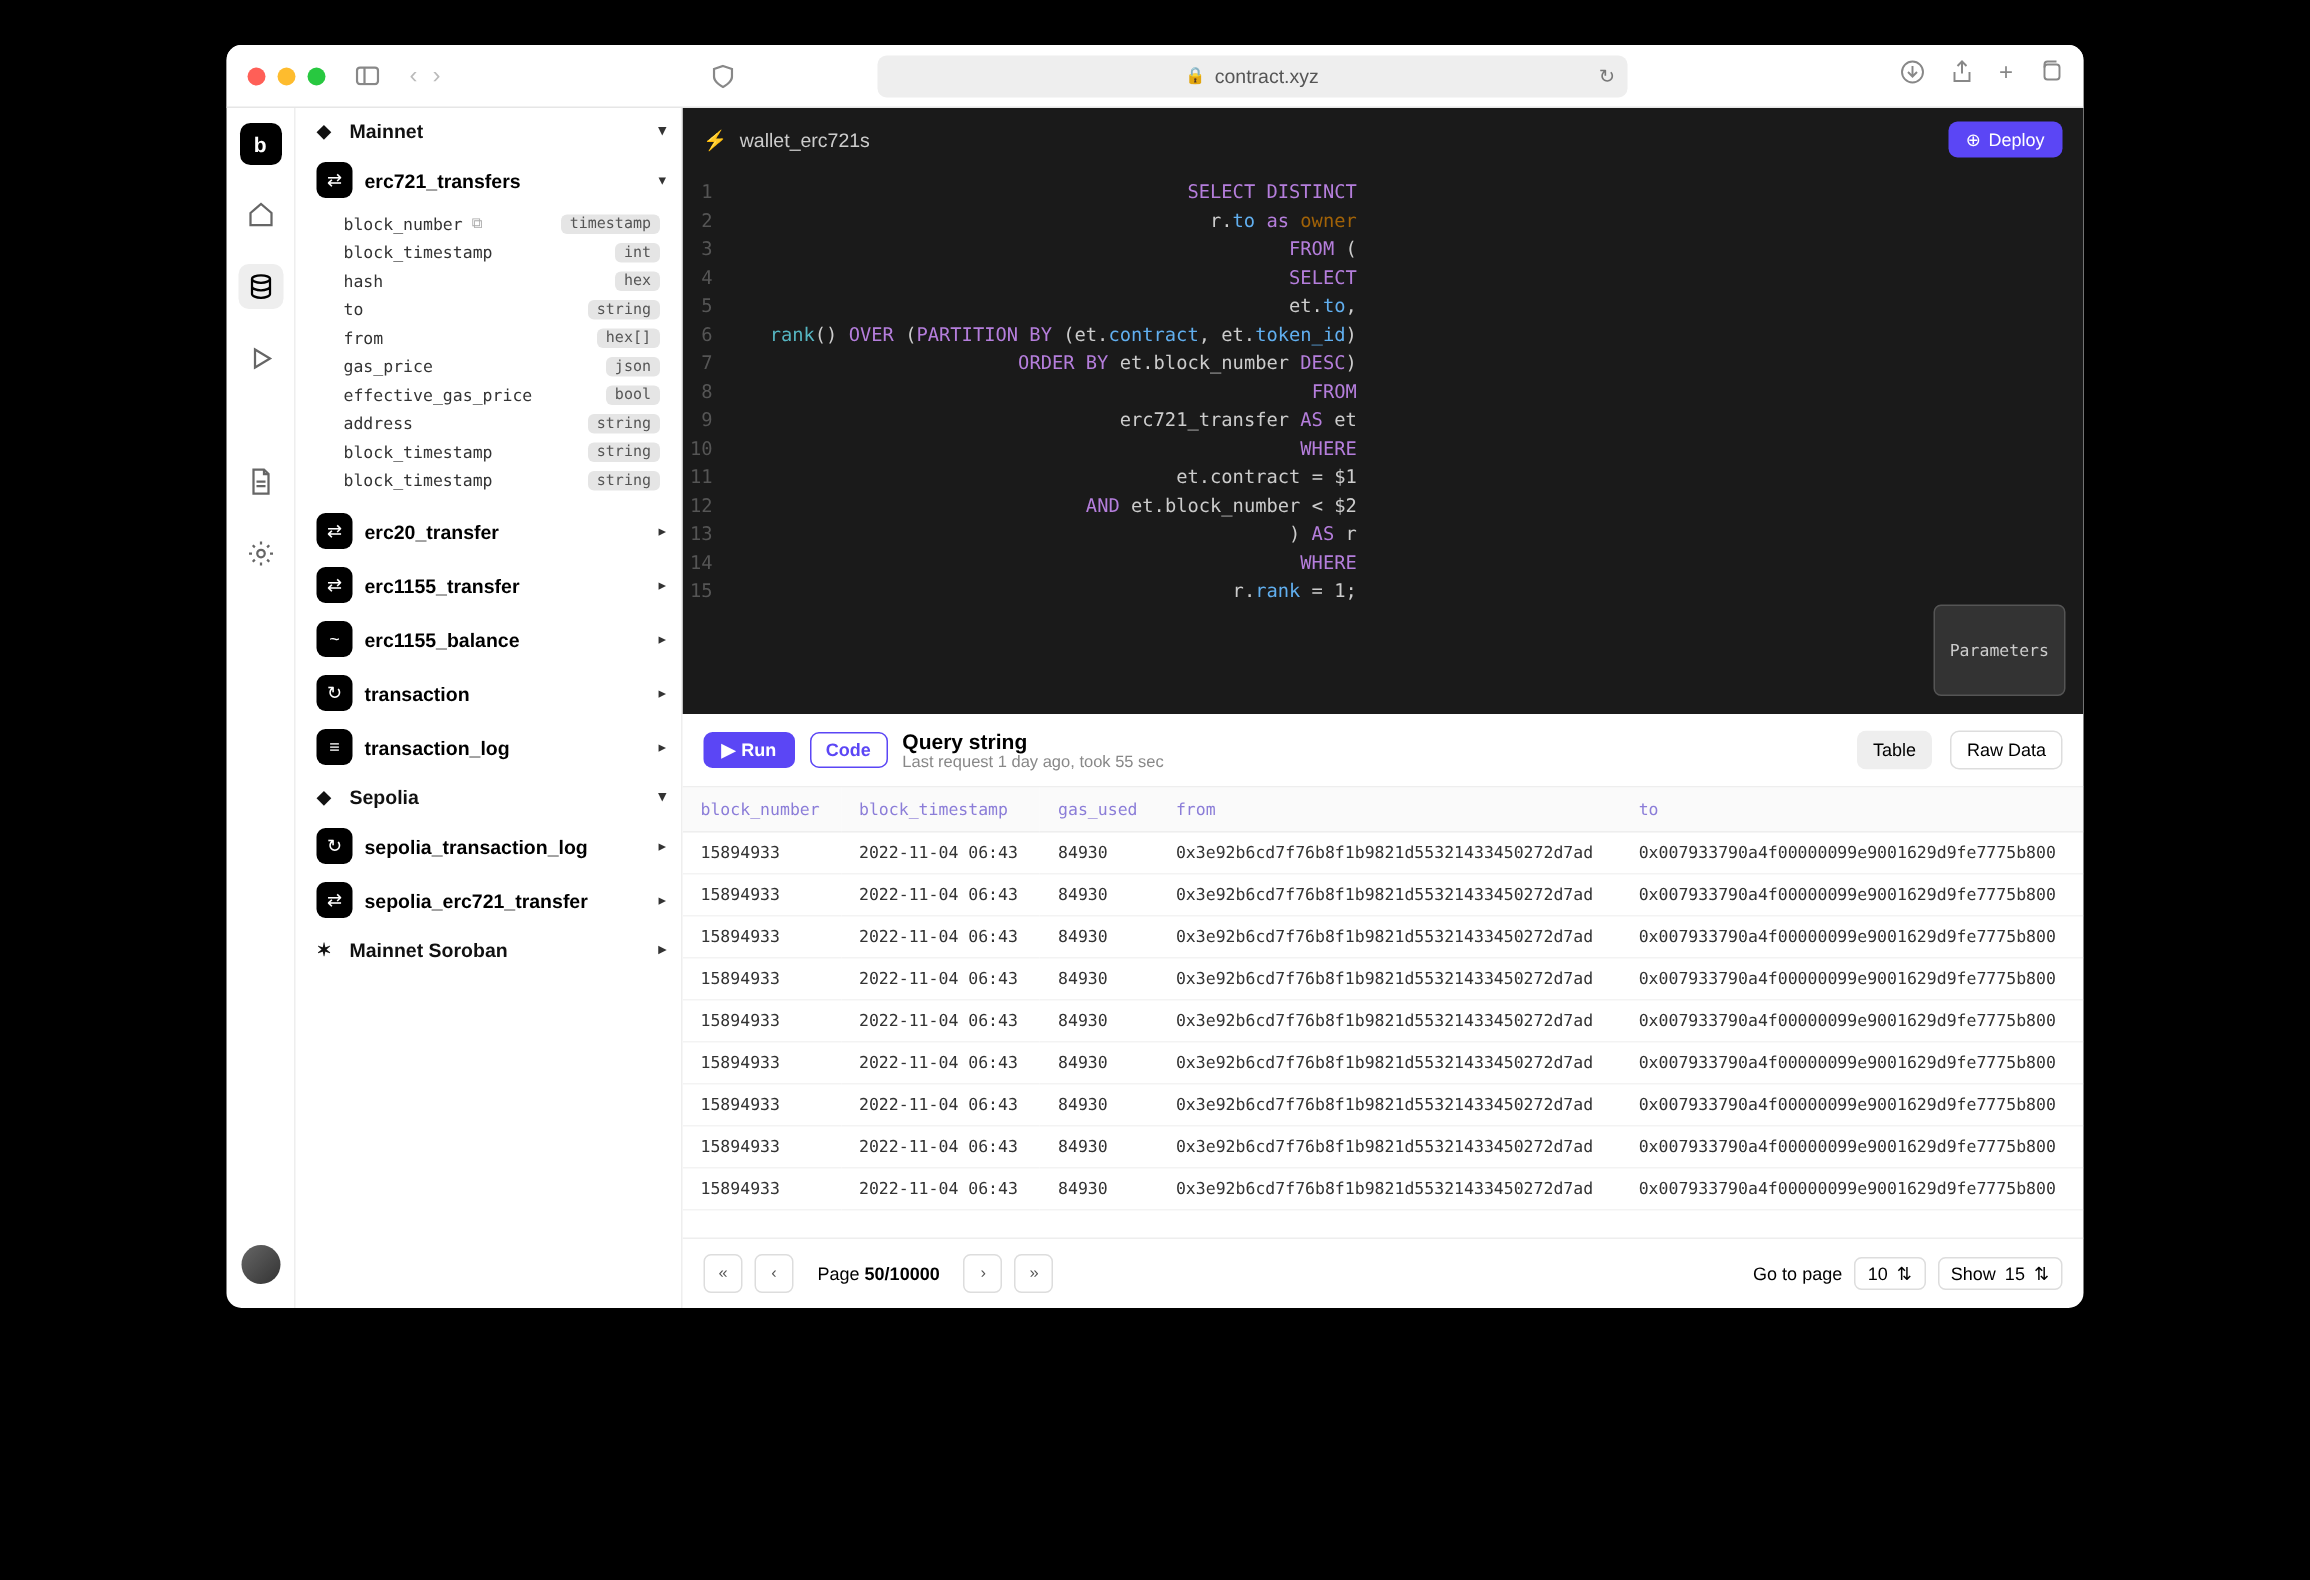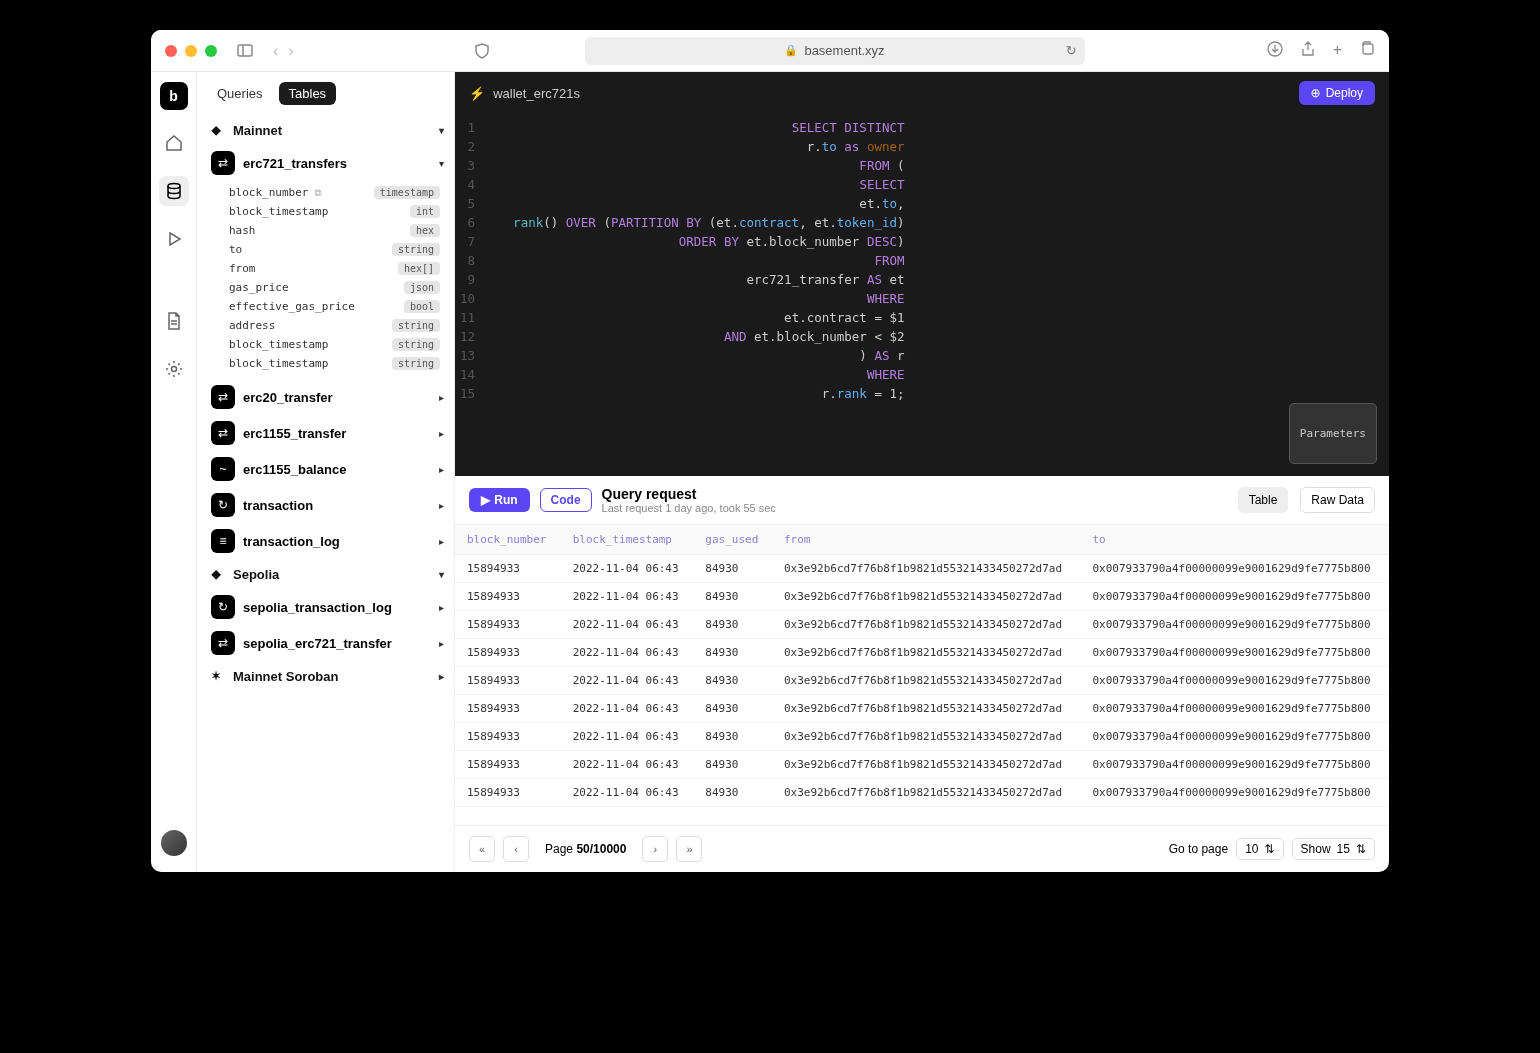--- a/index.html
+++ b/index.html
@@ -85,21 +85,21 @@
       <span>›</span>
     </div>
     <div style="width:160px"></div>
     <div class="tb-btn">
       <svg width="14" height="16" viewBox="0 0 14 16" fill="none" stroke="currentColor" stroke-width="1.5">
           <path d="M7 1 L13 3 V8 C13 12 7 15 7 15 C7 15 1 12 1 8 V3 Z"></path>
         </svg>
     </div>
     <div class="urlbar">
       <span class="lock">🔒</span>
-      <span>basement.xyz</span>
+      <span>contract.xyz</span>
       <span class="reload">↻</span>
     </div>
     <div class="tb-right">
       <span><svg width="16" height="16" viewBox="0 0 16 16" fill="none" stroke="currentColor" stroke-width="1.3">
             <circle cx="8" cy="8" r="7"></circle>
             <path d="M8 4v6M5 8l3 3 3-3"></path>
           </svg></span>
       <span><svg width="14" height="16" viewBox="0 0 14 16" fill="none" stroke="currentColor" stroke-width="1.3">
             <path d="M7 1v8M4 4l3-3 3 3M2 8v6h10V8"></path>
           </svg></span>
@@ -139,24 +139,20 @@
       <div class="rail-icon">
           <svg width="18" height="18" viewBox="0 0 18 18" fill="none" stroke="currentColor" stroke-width="1.5">
             <circle cx="9" cy="9" r="2.5"></circle>
             <path d="M9 1v2M9 15v2M1 9h2M15 9h2M3.5 3.5l1.4 1.4M13.1 13.1l1.4 1.4M3.5 14.5l1.4-1.4M13.1 4.9l1.4-1.4"></path>
           </svg>
         </div>
       <div class="avatar"></div>
     </div>
 
     <div class="sidebar">
-      <div class="tabbar" id="sb-tabs">
-          <div class="tab">Queries</div>
-          <div class="tab active">Tables</div>
-        </div>
       <div id="sb-tree">
           <div class="grp-head">
             <span class="net-icon">◆</span>
             <span>Mainnet</span>
             <span class="chev">▾</span>
           </div>
           <div class="tbl-row">
             <div class="tbl-icon">⇄</div>
             <span class="tbl-name">erc721_transfers</span>
             <span class="chev">▾</span>
@@ -272,21 +268,21 @@
       </div>
       <div class="editor">
         <div class="gutter" id="gutter">1<br>2<br>3<br>4<br>5<br>6<br>7<br>8<br>9<br>10<br>11<br>12<br>13<br>14<br>15<br></div>
         <div class="code" id="code"><div><span class="kw">SELECT DISTINCT</span></div><div><span class="op">  r.</span><span class="id">to</span><span class="op"> </span><span class="kw">as</span><span class="op"> </span><span class="str">owner</span></div><div><span class="kw">FROM</span><span class="op"> (</span></div><div><span class="op">    </span><span class="kw">SELECT</span></div><div><span class="op">    et.</span><span class="id">to</span><span class="op">,</span></div><div><span class="op">    </span><span class="fn">rank</span><span class="op">() </span><span class="kw">OVER</span><span class="op"> (</span><span class="kw">PARTITION BY</span><span class="op"> (et.</span><span class="id">contract</span><span class="op">, et.</span><span class="id">token_id</span><span class="op">)</span></div><div><span class="kw">ORDER BY</span><span class="op"> et.block_number </span><span class="kw">DESC</span><span class="op">)</span></div><div><span class="op">     </span><span class="kw">FROM</span></div><div><span class="op">     erc721_transfer </span><span class="kw">AS</span><span class="op"> et</span></div><div><span class="op">    </span><span class="kw">WHERE</span></div><div><span class="op">     et.contract = $1</span></div><div><span class="op">     </span><span class="kw">AND</span><span class="op"> et.block_number &lt; $2</span></div><div><span class="op">) </span><span class="kw">AS</span><span class="op"> r</span></div><div><span class="op"> </span><span class="kw">WHERE</span></div><div><span class="op"> r.</span><span class="id">rank</span><span class="op"> = 1;</span></div></div>
         <div class="params">Parameters</div>
       </div>
       <div class="rhead">
         <button class="run">▶ <span>Run</span></button>
         <button class="codebtn">Code</button>
         <div>
-          <div class="rtitle">Query request</div>
+          <div class="rtitle">Query string</div>
           <div class="rsub">Last request 1 day ago, took 55 sec</div>
         </div>
         <div class="rtabs" id="rtabs">
             <div class="rtab active">Table</div>
             <div class="rtab">Raw Data</div>
           </div>
       </div>
       <div class="results">
         <table>
             <thead>

